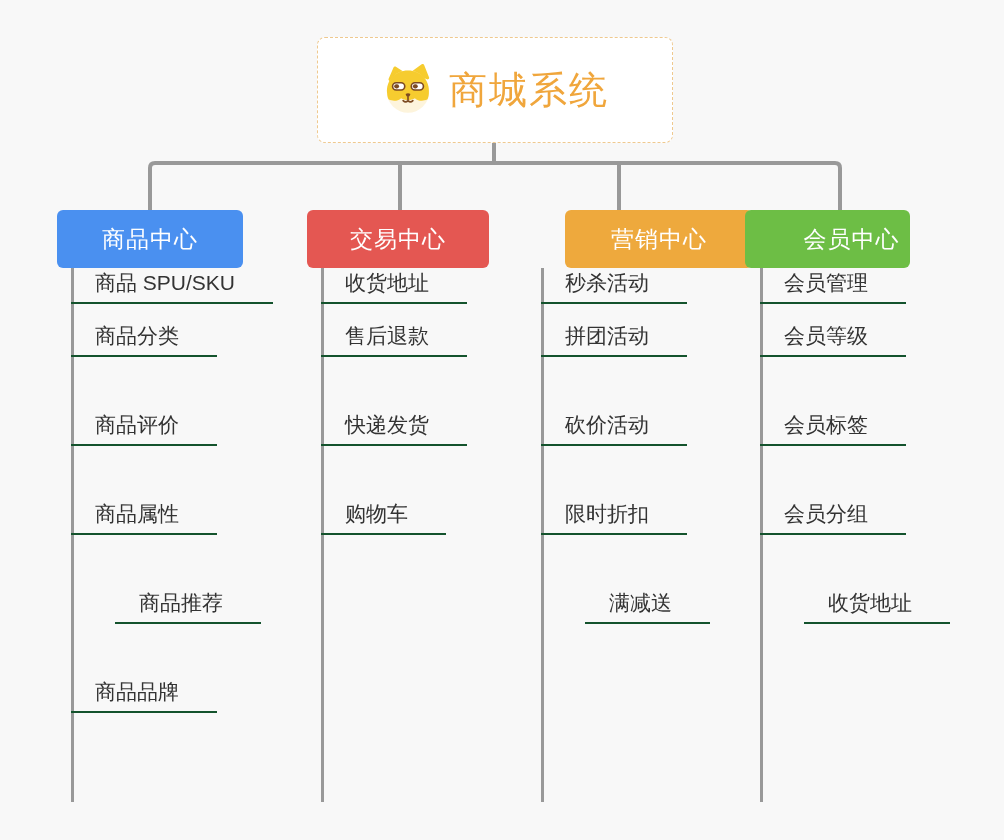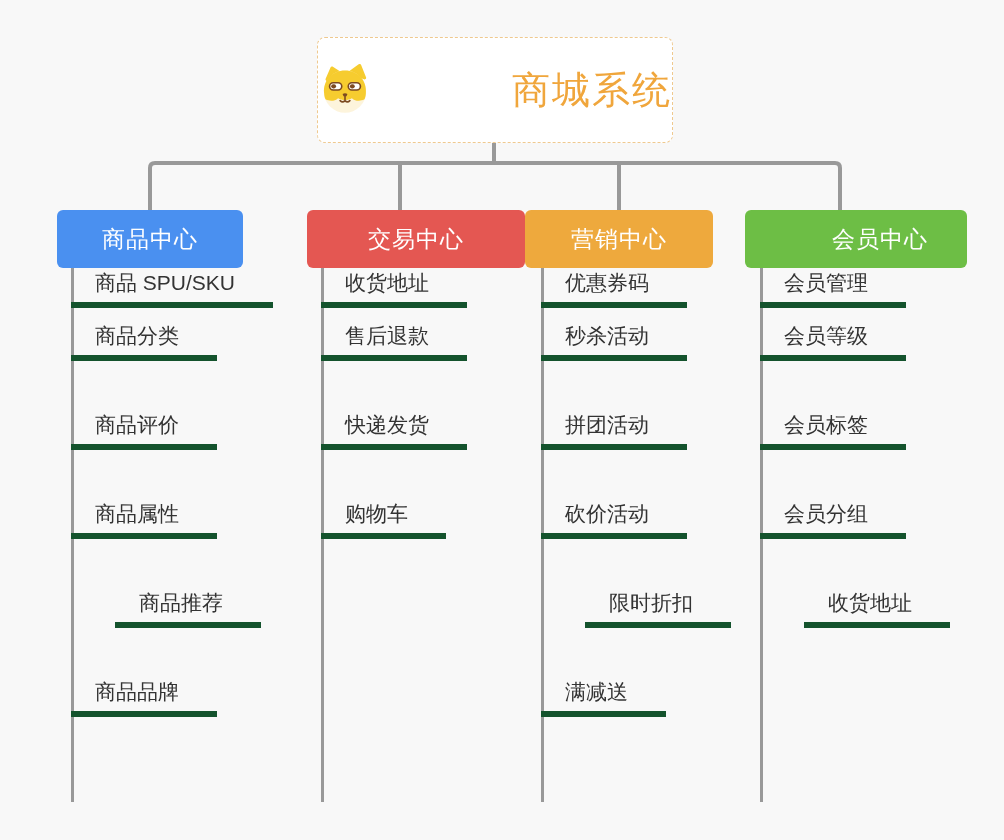--- a/index.html
+++ b/index.html
@@ -8,45 +8,45 @@
     background:#F8F8F8;
     font-family:"Liberation Sans","DejaVu Sans",sans-serif;
   }
   
   #connector-svg{position:absolute;left:0;top:0;pointer-events:none;}
   
   .root-node{
     position:absolute;left:317px;top:37px;width:356px;height:106px;
     background:#FFFFFF;border:1px dashed #EFC98F;border-radius:8px;
     box-sizing:border-box;
-    display:flex;align-items:center;justify-content:space-between;gap:14px;
+    display:flex;align-items:center;justify-content:center;gap:14px;
   }
   .root-title{font-size:38px;letter-spacing:2px;color:#F0A63C;}
   
   .branch-node{
     position:absolute;top:210px;height:58px;border-radius:6px;
     color:#FFFFFF;font-size:23px;letter-spacing:1px;
     display:flex;align-items:center;justify-content:center;
     box-sizing:border-box;
   }
   .b0{left:57px;width:186px;}
-  .b1{left:307px;width:218px;text-align:center;}
+  .b1{left:307px;width:182px;text-align:center;}
   .b2{left:525px;width:188px;}
-  .b3{left:745px;width:222px;padding-left:48px;}
+  .b3{left:745px;width:165px;padding-left:48px;}
   
   .col{position:absolute;top:268px;width:260px;height:534px;}
   .c0{left:71px;}
   .c1{left:321px;}
   .c2{left:541px;}
   .c3{left:760px;}
   .trunk{position:absolute;left:0;top:0;width:3px;height:534px;background:#999999;}
   .leaf{
     position:absolute;left:0;white-space:nowrap;
     font-size:21px;line-height:30px;color:#333333;
-    padding:0 38px 4px 24px;border-bottom:6px solid #14532d;
+    padding:0 38px 4px 24px;border-bottom:2px solid #14532d;
   }
   .leaf:nth-of-type(2){top:53px;}
   .leaf:nth-of-type(3){top:142px;}
   .leaf:nth-of-type(4){top:231px;}
   .leaf:nth-of-type(5){top:320px;margin-left:44px;}
   .leaf:nth-of-type(6){top:409px;font-family:Liberation Serif, serif;}
   .leaf:nth-of-type(7){top:498px;}
 </style>
 </head>
 <body>
@@ -69,21 +69,21 @@
     <rect x="15" y="25" width="6" height="5" rx="2.5" fill="#7C4A21"></rect>
     <rect x="38" y="25" width="6" height="5" rx="2.5" fill="#7C4A21"></rect>
     <path d="M29 37 Q32 35 35 37 Q34 41 32 41 Q30 41 29 37 Z" fill="#7C4A21"></path>
     <path d="M32 41 L32 44 M26 45 Q29 48 32 45 Q35 48 38 45" stroke="#7C4A21" stroke-width="2" fill="none" stroke-linecap="round"></path>
   </svg>
   <span class="root-title" style="color: rgb(240, 166, 60);">商城系统</span>
 </div>
 
 <div class="branch-node b0" style="background-color: rgb(74, 144, 240);">商品中心</div>
 <div class="branch-node b1" style="background-color: rgb(228, 87, 82);">交易中心</div>
-<div class="branch-node b2" style="background-color: rgb(238, 169, 61);">营销中心</div>
+<div class="branch-node b2" style="background-color: rgb(238, 169, 61); margin-left: 40px;">营销中心</div>
 <div class="branch-node b3" style="background-color: rgb(109, 190, 69);">会员中心</div>
 
 <div class="col c0">
   <div class="trunk"></div>
   <span class="leaf">商品 SPU/SKU</span>
   <span class="leaf">商品分类</span>
   <span class="leaf">商品评价</span>
   <span class="leaf">商品属性</span>
   <span class="leaf">商品推荐</span>
   <span class="leaf">商品品牌</span>
@@ -92,21 +92,20 @@
 <div class="col c1">
   <div class="trunk"></div>
   <span class="leaf">收货地址</span>
   <span class="leaf">售后退款</span>
   <span class="leaf">快递发货</span>
   <span class="leaf">购物车</span>
 </div>
 
 <div class="col c2">
   <div class="trunk"></div>
-  <span class="leaf">优惠券码</span>
   <span class="leaf">秒杀活动</span>
   <span class="leaf">拼团活动</span>
   <span class="leaf">砍价活动</span>
   <span class="leaf">限时折扣</span>
   <span class="leaf">满减送</span>
 </div>
 
 <div class="col c3">
   <div class="trunk"></div>
   <span class="leaf">会员管理</span>

